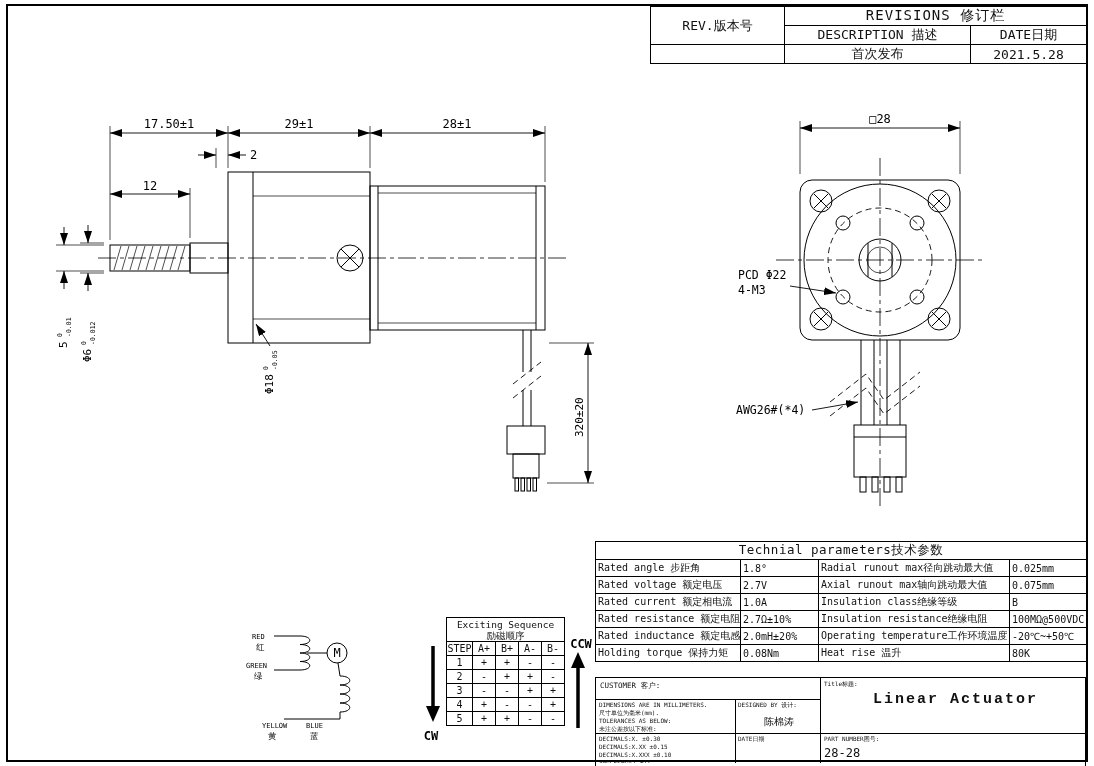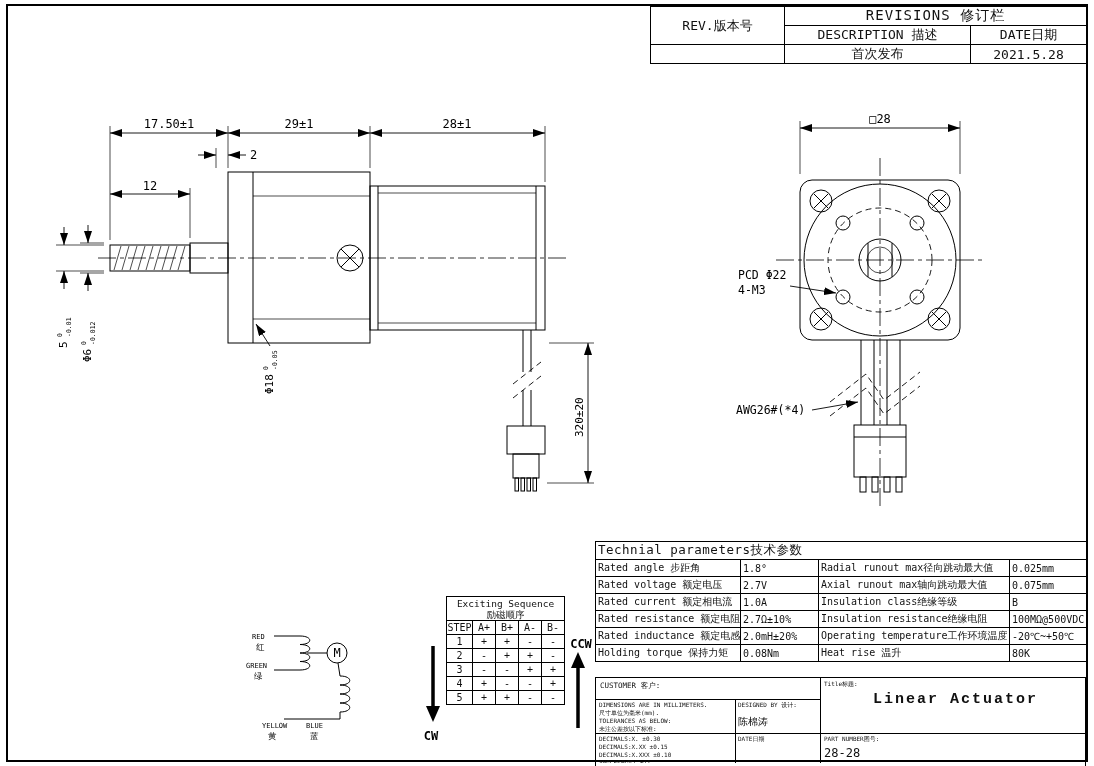--- a/index.html
+++ b/index.html
@@ -18,37 +18,37 @@
   svg text.rot-big{font-size:11px}
   table{border-collapse:collapse;position:absolute;background:transparent;table-layout:fixed}
   td{border:1px solid #000;vertical-align:middle;white-space:nowrap}
   
   table.rev{left:650px;top:6px;width:436px}
   table.rev td{height:18px;text-align:center;font-size:13px}
   table.rev td.revtitle{font-size:14px;letter-spacing:1px}
   
   table.tech{left:595px;top:541px;width:491px}
   table.tech td{height:17px;font-size:10px;padding:0 2px;text-align:left}
-  table.tech td.techtitle{text-align:left;font-size:12.5px;letter-spacing:.5px}
+  table.tech td.techtitle{text-align:center;font-size:12.5px;letter-spacing:.5px}
   
-  table.seq{left:446px;top:596px;width:118px}
+  table.seq{left:446px;top:617px;width:118px}
   table.seq td{height:14px;text-align:center;font-size:10px}
   table.seq td.seqtitle{height:24px;font-size:9.5px;line-height:11px}
   
   .tblock{position:absolute;left:595px;top:677px;width:491px;height:99px;border:1px solid #000;background:transparent}
   .tblock .cell{position:absolute;overflow:hidden}
   .tiny{font-size:6px;line-height:8px;font-family:"DejaVu Sans Mono",monospace}
   .cell-customer{left:0;top:0;width:225px;height:22px;border-right:1px solid #000;border-bottom:1px solid #000;padding:3px 0 0 4px;font-size:7.5px}
   .cell-notes1{left:0;top:22px;width:140px;height:34px;border-right:1px solid #000;border-bottom:1px solid #000;padding:1px 0 0 3px}
   .cell-notes2{left:0;top:56px;width:140px;height:29px;border-right:1px solid #000;padding:1px 0 0 3px}
   .cell-designed{left:140px;top:22px;width:85px;height:34px;border-right:1px solid #000;border-bottom:1px solid #000;padding:1px 0 0 2px}
   .cell-date{left:140px;top:56px;width:85px;height:29px;border-right:1px solid #000;padding:1px 0 0 2px}
   .cell-title{left:225px;top:0;width:266px;height:56px;border-bottom:1px solid #000;padding:2px 0 0 3px}
   .cell-part{left:225px;top:56px;width:266px;height:29px;padding:1px 0 0 3px}
-  .designer-name{font-size:10px;margin-top:6px}
+  .designer-name{text-align:center;font-size:10px;margin-top:6px}
   .product-en{text-align:center;font-size:15px;font-weight:bold;letter-spacing:2px;margin-top:3px;font-family:Liberation Mono, monospace}
   .product-cn{text-align:center;font-size:14px;letter-spacing:3px;margin-top:2px}
   .part-num{text-align:left;font-size:12px;margin-top:3px}
 </style>
 </head>
 <body>
 
 <div class="sheet-border"></div>
 
 <svg class="draw" width="1094" height="766" viewBox="0 0 1094 766" stroke="#000" fill="none" stroke-width="1">

